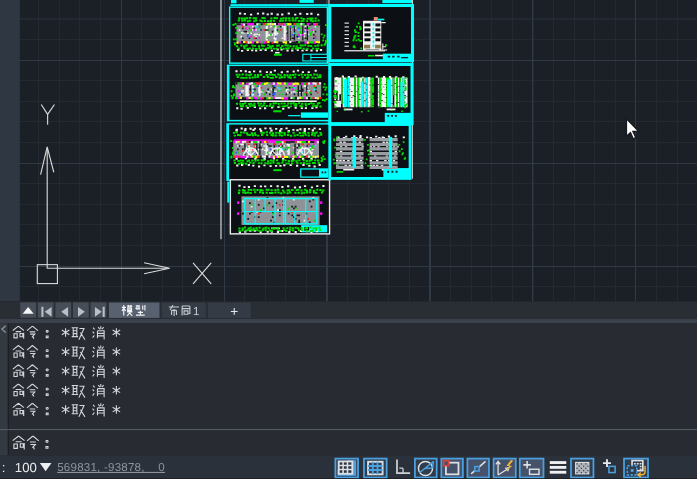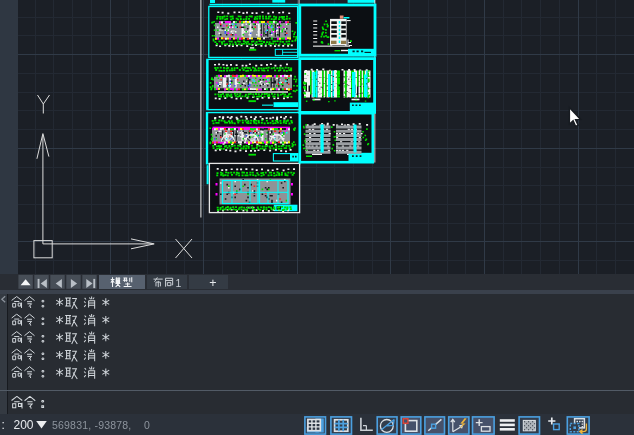--- a/index.html
+++ b/index.html
@@ -18,21 +18,21 @@
 #tabsep { position:absolute; left:0; top:290px; width:634px; height:4px; background:#3a414c; }
 .tab { position:absolute; top:0.9px; height:14.2px; }
 #tab1 { left:98.6px; width:46.4px; background:#57616f; }
 #tab2 { left:146.6px; width:40.6px; background:#343b44; }
 #tab3 { left:188.8px; width:39.6px; background:#343b44; }
 #cmd { position:absolute; left:0; top:294px; width:634px; height:120px; background:#282c32; }
 #gutter { position:absolute; left:0; top:0; width:8px; height:120px; background:#343a42; border-right:1.5px solid #171a1f; }
 #cmdsep { position:absolute; left:0; top:96px; width:634px; height:1px; background:#525b66; }
 #status { position:absolute; left:0; top:414px; width:634px; height:21px; background:#2b313a; }
 #status .t { position:absolute; top:3.5px; font-size:12px; color:#e8ebee; }
-#coords { position:absolute; left:52px; top:5px; font-size:10.5px; color:#8d949d; letter-spacing:0.2px; }
+#coords { position:absolute; left:52px; top:5px; font-size:10.5px; color:#8d949d; letter-spacing:0.2px;text-decoration:underline; }
 </style></head>
 <body>
 <div id="root">
   <div id="lstrip"></div>
   <div id="grid"></div>
   <svg class="ov" width="634" height="274" viewBox="0 0 634 274">
       <rect x="209.5" y="3.8" width="88.5" height="1.6" fill="#00ffff"></rect>
 <rect x="210" y="0" width="5" height="3" fill="#00ffff"></rect>
 <rect x="272.3" y="0" width="12.9" height="2.6" fill="#00ffff"></rect>
 <rect x="347.6" y="0" width="27.4" height="2.8" fill="#00ffff"></rect>
@@ -150,21 +150,21 @@
     <div class="tab" id="tab1"></div>
     <div class="tab" id="tab2"></div>
     <div class="tab" id="tab3"></div>
   </div>
   <div id="cmd">
     <div id="gutter"></div>
     <div id="cmdsep"></div>
   </div>
   <div id="status">
     <span class="t" style="left:1.5px;">:</span>
-    <span class="t" style="left:13.5px;">200</span>
+    <span class="t" style="left:13.5px;">100</span>
     <span id="coords">569831, -93878,&nbsp;&nbsp;&nbsp;&nbsp;0</span>
   </div>
   <svg class="ov top" width="634" height="435" viewBox="0 0 634 435">
 <defs>
 <symbol id="gm" viewBox="0 0 12 12">
           <path d="M6 0.7 L1.2 4.4 M6 0.7 L10.8 4.4 M3.6 5.4 H8.4 M2.2 7.2 H5 V10.8 H2.2 Z M7.4 7 H9.8 V9.8 H7.4 Z M10.6 6.4 V11.6"></path>
         </symbol>
 <symbol id="gl" viewBox="0 0 12 12">
           <path d="M6 0.7 L1.2 4.6 M6 0.7 L10.8 4.6 M3.6 5.6 H8.4 M4 7.6 H8 L5.6 10.2 M6.4 9.4 L7.2 11.6"></path>
         </symbol>

